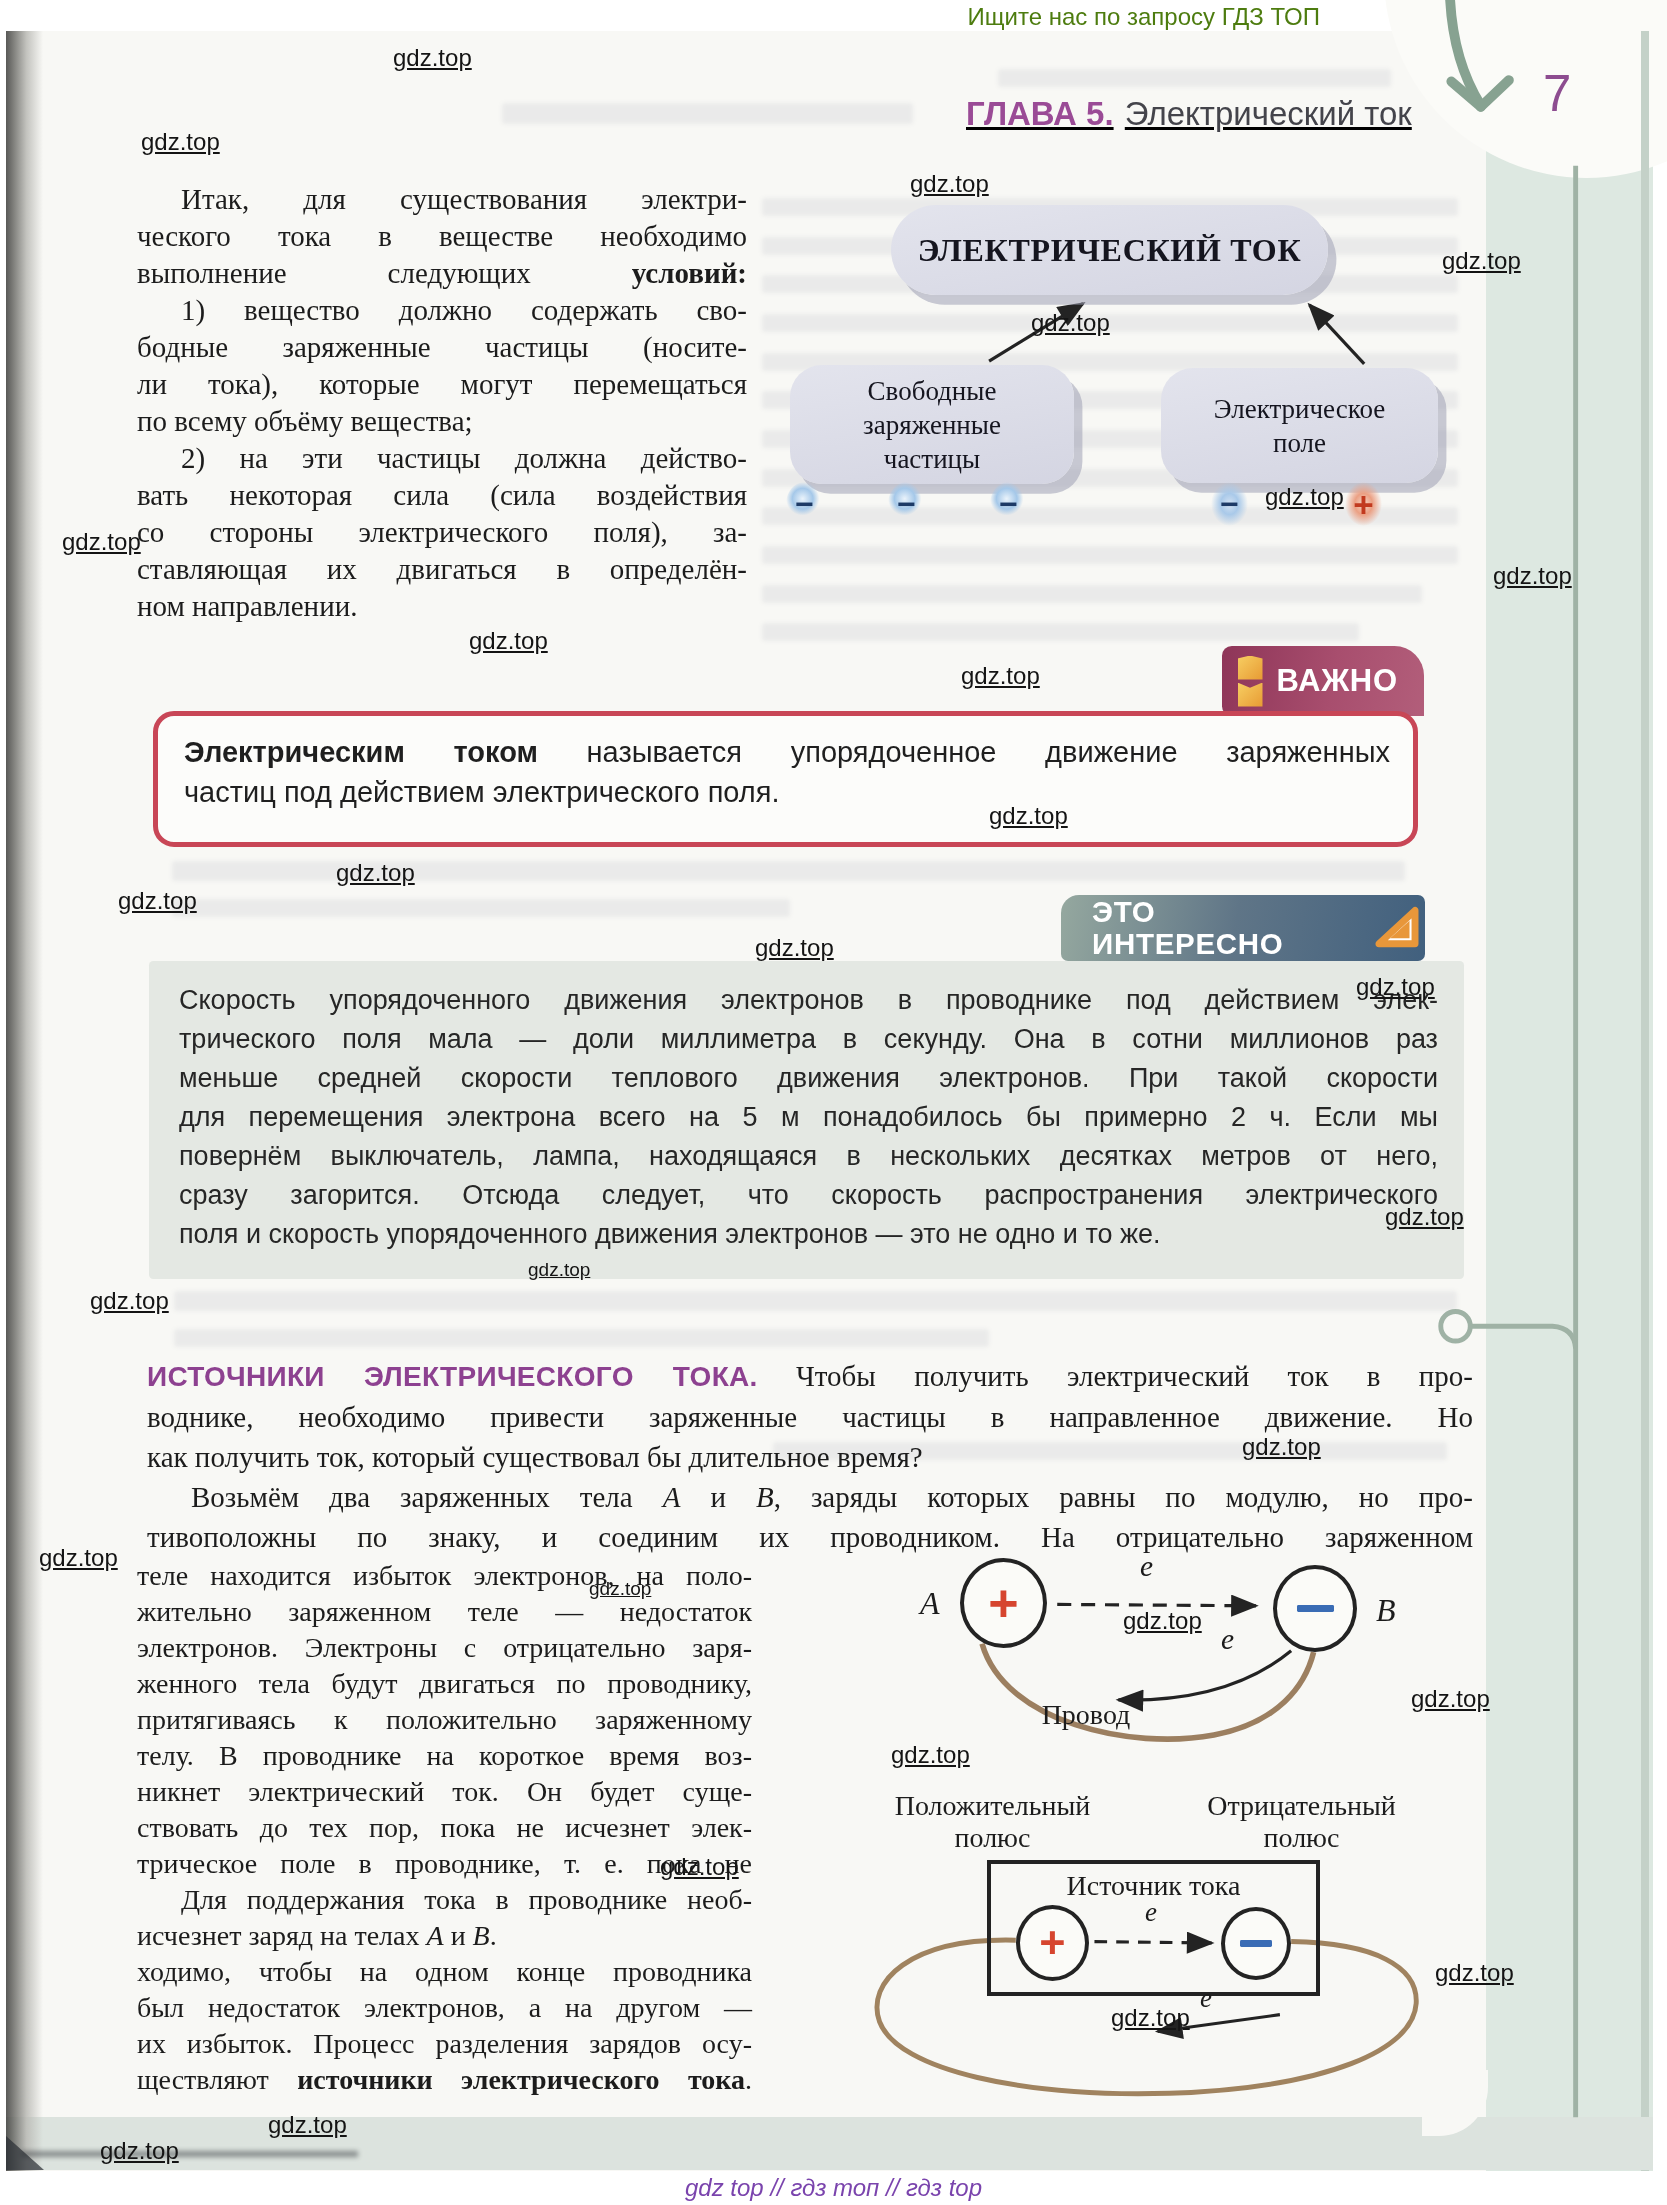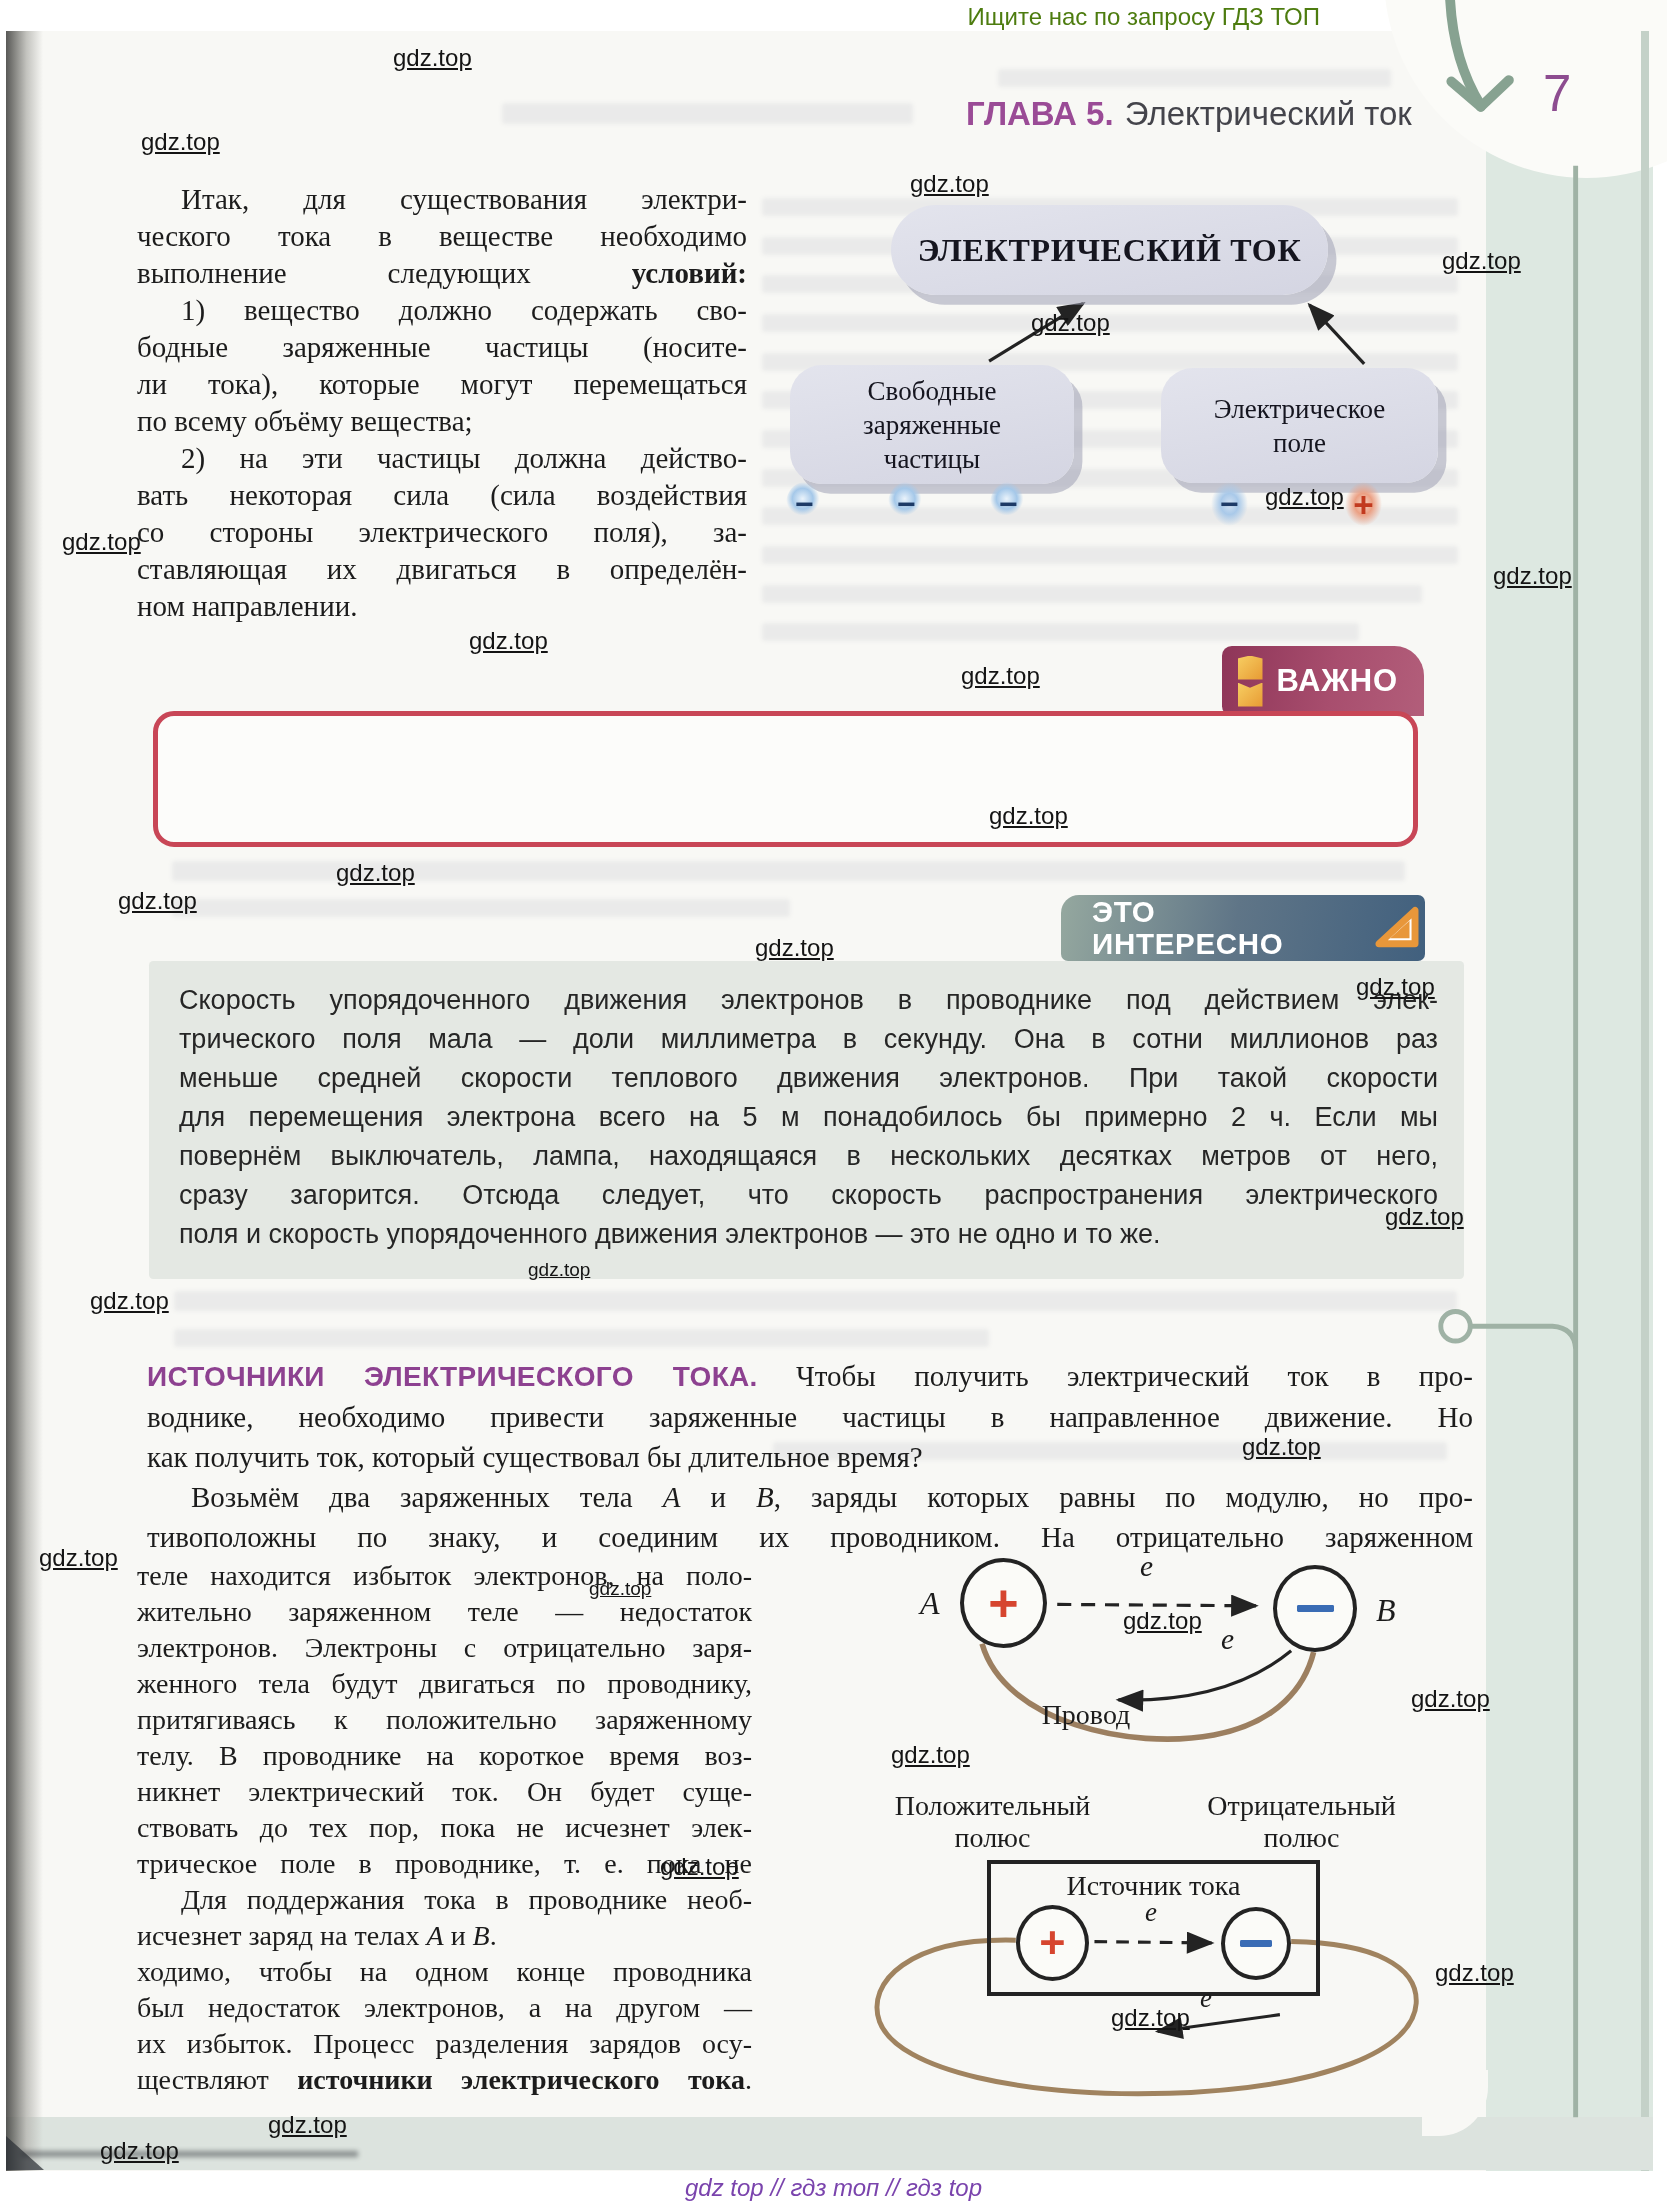--- a/index.html
+++ b/index.html
@@ -19,21 +19,21 @@
   #scan-smudge{position:absolute;left:21px;top:2151px;width:337px;height:6.3px;background:#20242a;filter:blur(2.8px);opacity:.45;}
   #scan-wedge{position:absolute;left:5.6px;top:2136px;width:0;height:0;border-left:38px solid #2a2e33;border-top:34px solid transparent;opacity:.7;}
 
   
   #deco{position:absolute;left:0;top:0;width:1667px;height:2205px;pointer-events:none;}
 
   
   #top-banner{position:absolute;left:0;top:2.8px;width:1320px;text-align:right;
       font:500 24px/28px "Liberation Sans",sans-serif;color:#4d7c0f;}
   #chapter{position:absolute;left:966px;top:94px;white-space:nowrap;
-      font:700 33px/39px "Liberation Sans",sans-serif;}
+      font:700 33px/39px "Liberation Sans",sans-serif;text-decoration:underline;}
   #chapter .lbl{color:#9a4b96;font-weight:700;}
   #chapter .ttl{color:#44444b;font-weight:500;margin-left:11.2px;}
   #page-number{position:absolute;left:1543px;top:66px;font:400 51px/56px "Liberation Sans",sans-serif;color:#8d4c90;}
 
   
   .ghost{position:absolute;background:#7d8294;opacity:.11;filter:blur(2.1px);border-radius:2.8px;}
 
   
   .line{text-align:justify;text-align-last:justify;color:#1c1c1c;}
   .line.end{text-align-last:left;}
@@ -221,20 +221,24 @@
     </div>
 
   <div id="important-badge" data-name="important-badge">
     <span id="important-icon" data-name="bookmark-icon">
         <span class="a"></span>
         <span class="b"></span>
       </span>
     <span class="txt" data-name="important-badge-label">ВАЖНО</span>
   </div>
   <div id="definition-box" data-name="definition-box"></div>
+  <div id="def-text" data-name="definition-text">
+      <div class="line" data-name="text-line"><b>Электрическим током</b> называется упорядоченное движение заряженных</div>
+      <div class="line end" data-name="text-line">частиц под действием электрического поля.</div>
+    </div>
 
   <div id="interesting-badge" data-name="interesting-badge">
     <span class="txt" data-name="interesting-badge-label">ЭТО ИНТЕРЕСНО</span>
     <svg width="53" height="53" viewBox="0 0 76 76" data-name="triangle-icon">
       <path d="M10 60 L62 12 L62 60 Z" fill="#ffffff" stroke="#e8973a" stroke-width="10" stroke-linejoin="round"></path>
       <path d="M26 52 L54 27 L54 52 Z" fill="#e8973a"></path>
     </svg>
   </div>
   <div id="interesting-box" data-name="interesting-box"></div>
   <div id="int-text" data-name="interesting-text">

